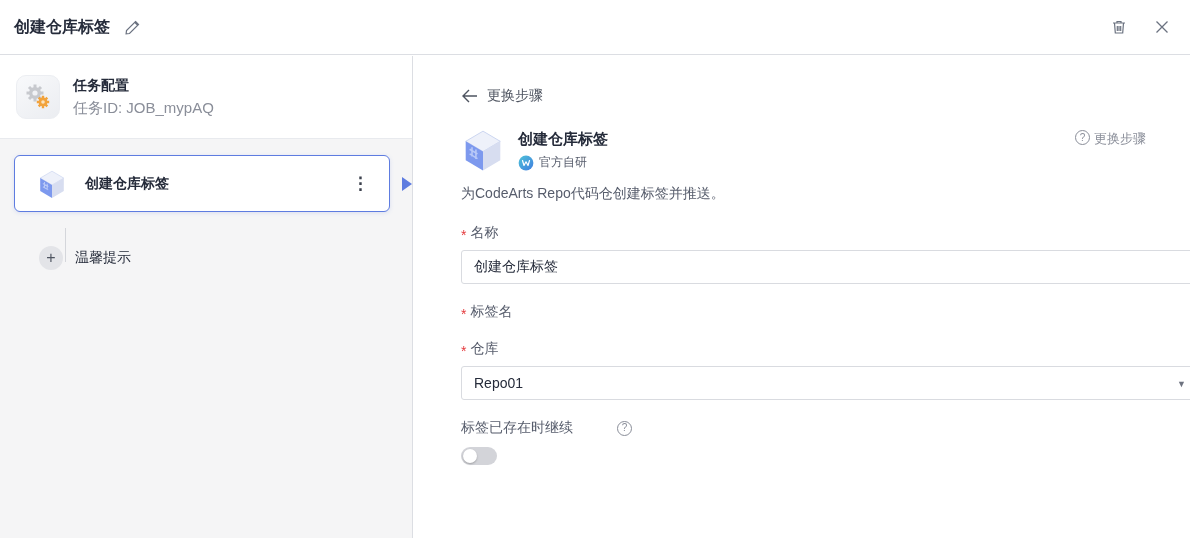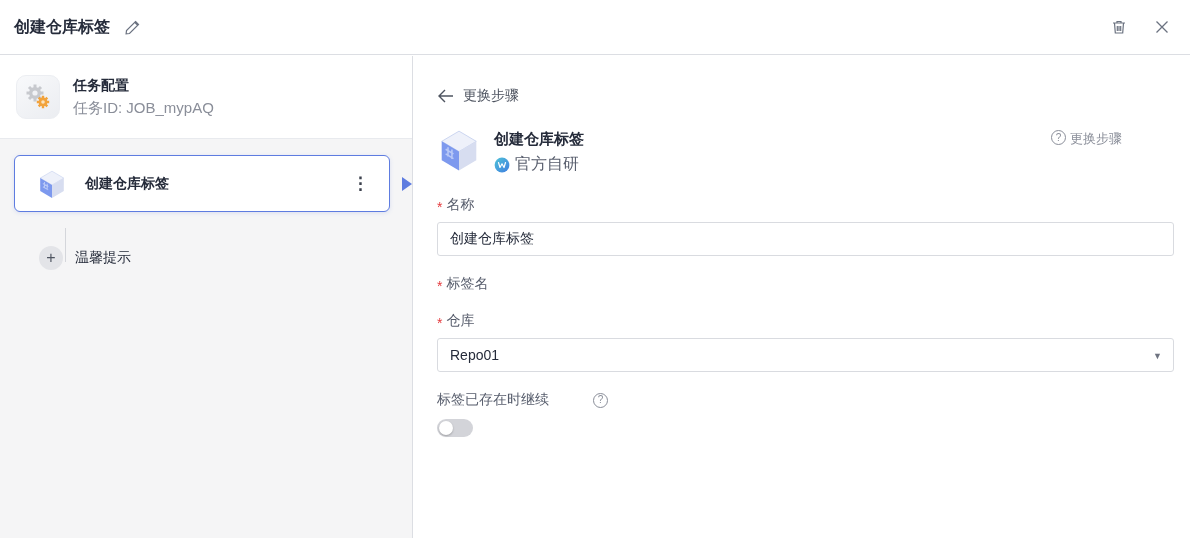--- a/index.html
+++ b/index.html
@@ -38,31 +38,31 @@
   .play-arrow { position: absolute; right: 1px; top: 22px; width: 0; height: 0; cursor: pointer;
     border-top: 7px solid transparent; border-bottom: 7px solid transparent; border-left: 10px solid #5e7ce0; }
   .connector { position: absolute; left: 51px; top: 73px; width: 1px; height: 34px; background: #d4d6db; }
   .add-step { display: flex; align-items: center; gap: 12px; margin: 34px 0 0 25px; cursor: pointer; }
   .plus-circle { width: 24px; height: 24px; border-radius: 50%; background: #e3e4e8;
     display: flex; align-items: center; justify-content: center;
     font-size: 16px; color: #4e5460; line-height: 1; }
   .add-step-label { font-size: 14px; color: #252b3a; }
 
   
-  .detail { position: absolute; left: 414px; top: 56px; width: 728px; height: 482px;
+  .detail { position: absolute; left: 438px; top: 56px; width: 728px; height: 482px;
     background: #fff; padding: 31px 20px 0 23px; }
   .back-row { display: flex; align-items: center; gap: 9px; cursor: pointer; width: fit-content; }
   .back-label { font-size: 14px; color: #4e5460; }
 
   .step-head { display: flex; margin-top: 23px; }
   .step-big-icon { width: 44px; height: 44px; flex: 0 0 44px; }
   .step-head-texts { margin-left: 13px; display: flex; flex-direction: column; gap: 5px; padding-top: 2px; }
   .step-head-title { font-size: 15px; font-weight: 700; color: #252b3a; }
   .badge-row { display: flex; align-items: center; gap: 5px; }
-  .badge-label { font-size: 16px; color: #575d6c; }
+  .badge-label { font-size: 12px; color: #575d6c; }
   .tips-link { margin-left: auto; display: flex; align-items: flex-start; gap: 4px;
     color: #8a8e99; cursor: pointer; padding-top: 2px; }
   .tips-label { font-size: 13px; }
   .description { margin-top: 13px; font-size: 14px; color: #575d6c; }
 
   .form { margin-top: 21px; }
   .field { margin-bottom: 19px; }
   .field-label-row { display: flex; align-items: center; gap: 4px; margin-bottom: 8px; }
   .req { color: #e4393c; font-size: 14px; line-height: 1; position: relative; top: 2px; }
   .field-label { font-size: 14px; color: #575d6c; }
@@ -212,20 +212,21 @@
         </span>
         <span class="badge-label">官方自研</span>
       </div>
     </div>
     <div class="tips-link">
       <span class="q-circle">?</span>
       <span class="tips-label">更换步骤</span>
     </div>
   </div>
 
+  <div class="description">为CodeArts Repo代码仓创建标签并推送。</div>
 
   <div class="form">
 
     <div class="field">
       <div class="field-label-row">
         <span class="req">*</span>
         <span class="field-label">名称</span>
       </div>
       <input class="text-input" type="text" value="创建仓库标签" style="">
     </div>

